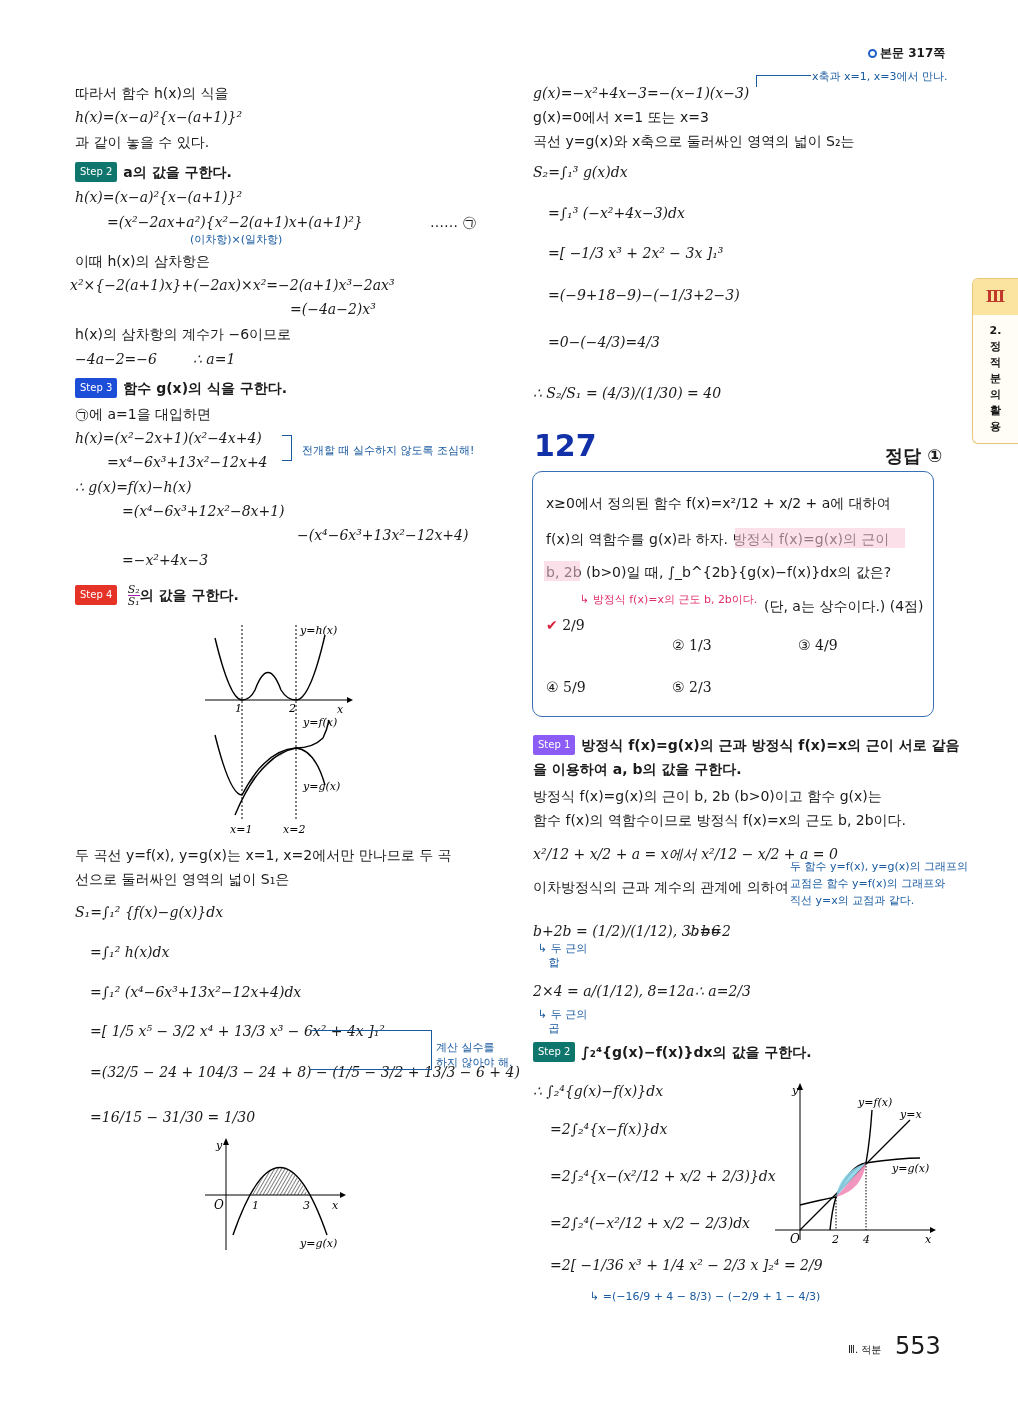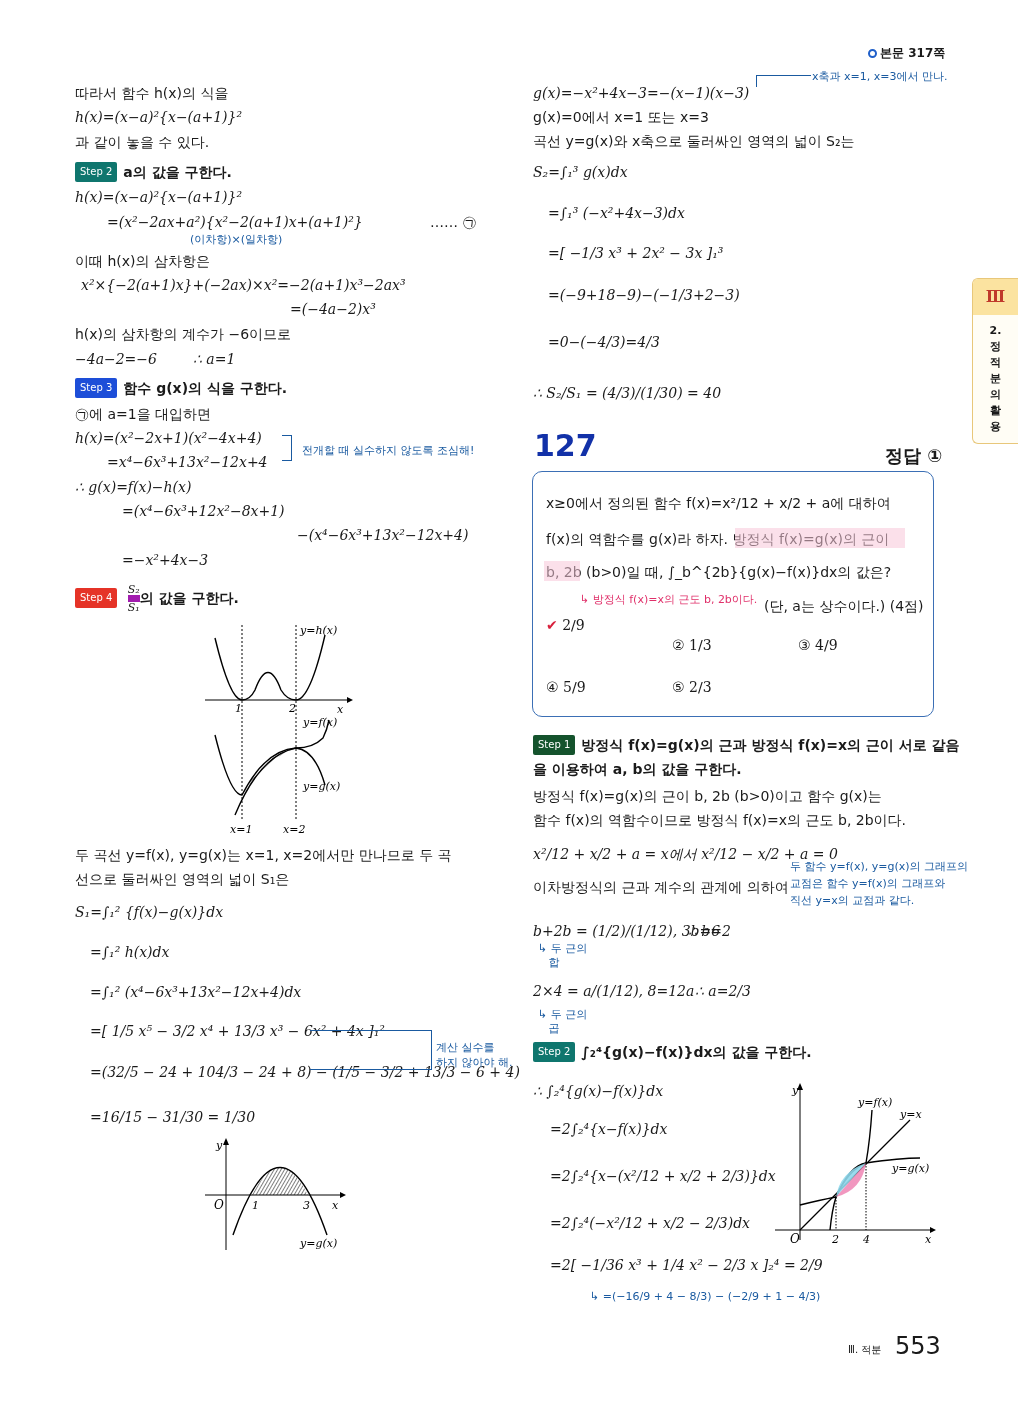--- a/index.html
+++ b/index.html
@@ -6,21 +6,21 @@
   html, body { width: 1018px; height: 1419px; background: #fff; overflow: hidden; }
   body { position: relative; font-family: "DejaVu Sans", sans-serif; color: #1a1a1a; font-size: 14px; }
   .serif { font-family: "DejaVu Serif", "Liberation Serif", serif; }
   .abs { position: absolute; white-space: nowrap; }
   .line { position: absolute; white-space: nowrap; font-size: 14px; line-height: 18px; }
   .math { font-family: "DejaVu Serif", serif; font-style: italic; font-size: 14px; }
   .step { display: inline-block; color: #fff; font-size: 10px; padding: 1px 5px; border-radius: 2px; font-family: "DejaVu Sans", sans-serif; margin-right: 6px; vertical-align: 2px; }
   .step-blue { background: #0f766e; }
   .step-green { background: #1d4ed8; }
   .step-red { background: #e53327; }
-  .step-pink { background: #14532d; }
+  .step-pink { background: #8b5cf6; }
   .note { color: #1a5aa0; font-size: 11px; }
   .note-pink { color: #e0306a; font-size: 11px; }
   .hl { background: #f7c6d8; }
   .bold { font-weight: bold; }
   .ref { font-size: 12px; font-weight: bold; }
   .ref .dot { display:inline-block; width:9px; height:9px; border:2px solid #1f5fc9; border-radius:50%; vertical-align:-1px; margin-right:3px; }
   .prob-num { font-size: 30px; font-weight: bold; color: #1231a8; font-family: "DejaVu Sans", sans-serif; }
   .answer { font-size: 18px; font-weight: bold; }
   .problem-box { position: absolute; left: 532px; top: 471px; width: 402px; height: 246px; border: 1.5px solid #3b6fb5; border-radius: 10px; }
   .side-tab { position: absolute; left: 972px; top: 278px; width: 46px; height: 166px; border: 1px solid #e8c77a; border-right: none; border-radius: 6px 0 0 6px; background: #fffdf5; }
@@ -54,42 +54,42 @@
   <div class="line" style="left:75px; top:133px;">과 같이 놓을 수 있다.</div>
 
   <div class="line" style="left:75px; top:162px;">
     <span class="step step-blue">Step 2</span><span class="bold">a의 값을 구한다.</span>
   </div>
   <div class="line math" style="left:75px; top:188px;">h(x)=(x−a)²{x−(a+1)}²</div>
   <div class="line math" style="left:107px; top:213px;">=(x²−2ax+a²){x²−2(a+1)x+(a+1)²}</div>
   <div class="line" style="left:430px; top:213px;">…… ㉠</div>
   <div class="line note" style="left:190px; top:231px;">(이차항)×(일차항)</div>
   <div class="line" style="left:75px; top:252px;"><span>이때 h(x)의 삼차항은</span></div>
-  <div class="line math" style="left:81px; top:276px;text-align:right;">x²×{−2(a+1)x}+(−2ax)×x²=−2(a+1)x³−2ax³</div>
+  <div class="line math" style="left:70px; top:276px;text-align:right;">x²×{−2(a+1)x}+(−2ax)×x²=−2(a+1)x³−2ax³</div>
   <div class="line math" style="left:290px; top:300px;">=(−4a−2)x³</div>
   <div class="line" style="left:75px; top:325px;">h(x)의 삼차항의 계수가 −6이므로</div>
   <div class="line math" style="left:75px; top:350px;">−4a−2=−6</div>
   <div class="line math" style="left:193px; top:350px;">∴ a=1</div>
 
   <div class="line" style="left:75px; top:378px;">
     <span class="step step-green">Step 3</span><span class="bold">함수 g(x)의 식을 구한다.</span>
   </div>
   <div class="line" style="left:75px; top:405px;">㉠에 a=1을 대입하면</div>
   <div class="line math" style="left:75px; top:429px;">h(x)=(x²−2x+1)(x²−4x+4)</div>
   <div class="line math" style="left:107px; top:453px;">=x⁴−6x³+13x²−12x+4</div>
   <div class="abs" style="left:282px; top:435px; width:10px; height:26px; border:1px solid #1a5aa0; border-left:none;"></div>
   <div class="line note" style="left:302px; top:442px;">전개할 때 실수하지 않도록 조심해!</div>
   <div class="line math" style="left:75px; top:478px;">∴ g(x)=f(x)−h(x)</div>
   <div class="line math" style="left:122px; top:502px;">=(x⁴−6x³+12x²−8x+1)</div>
   <div class="line math" style="left:297px; top:526px;">−(x⁴−6x³+13x²−12x+4)</div>
   <div class="line math" style="left:122px; top:551px;">=−x²+4x−3</div>
 
   <div class="line" style="left:75px; top:584px;">
     <span class="step step-red">Step 4</span>
-    <span style="display:inline-block; text-align:center; vertical-align:middle; font-size:11px; line-height:11px;" class="math"><span style="display:block; border-bottom:7px solid #a21caf;">S₂</span><span style="display:block;">S₁</span></span><span class="bold">의 값을 구한다.</span>
+    <span style="display:inline-block; text-align:center; vertical-align:middle; font-size:11px; line-height:11px;" class="math"><span style="display:block; border-bottom:1px solid #a21caf;">S₂</span><span style="display:block;">S₁</span></span><span class="bold">의 값을 구한다.</span>
   </div>
 
   <svg class="abs" style="left:195px; top:620px;" width="160" height="220">
     <line x1="10" y1="80" x2="152" y2="80" stroke="#000" stroke-width="1.2"></line>
     <polygon points="152,77 158,80 152,83" fill="#000"></polygon>
     <line x1="47" y1="5" x2="47" y2="200" stroke="#000" stroke-dasharray="2,2"></line>
     <line x1="101" y1="5" x2="101" y2="200" stroke="#000" stroke-dasharray="2,2"></line>
     <path d="M20,18 Q35,80 47,80 Q55,80 60,70 Q73,35 86,70 Q92,80 101,80 Q115,80 130,15" fill="none" stroke="#000" stroke-width="1.4"></path>
     <path d="M20,115 Q35,175 47,175 Q70,130 101,128 Q120,130 130,165" fill="none" stroke="#000" stroke-width="1.4"></path>
     <path d="M40,195 Q65,135 101,128 Q118,128 128,118 Q132,110 134,100" fill="none" stroke="#000" stroke-width="1.4"></path>

